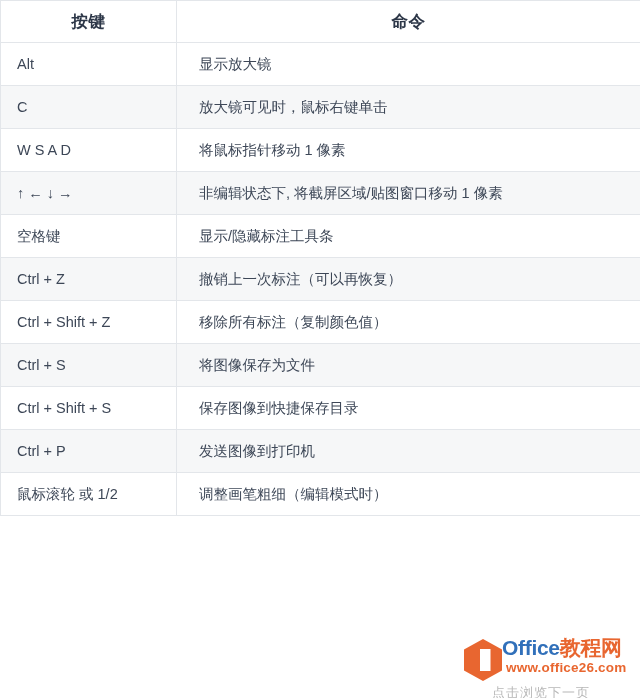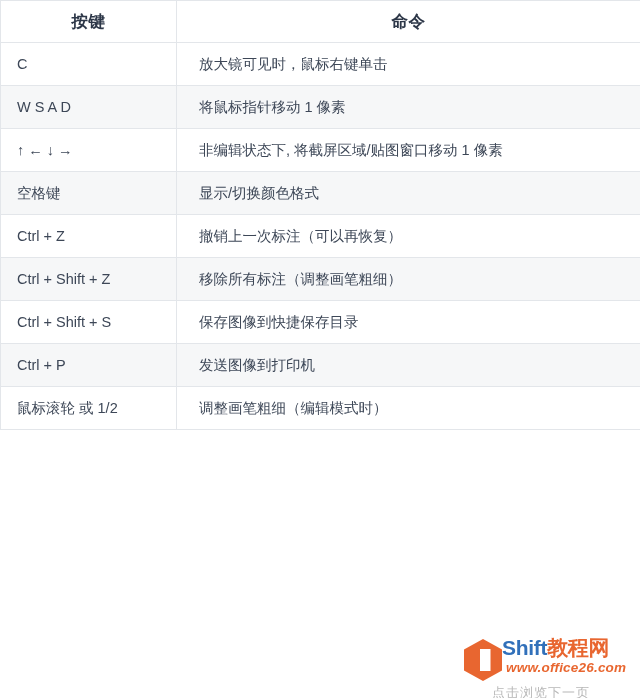--- a/index.html
+++ b/index.html
@@ -103,21 +103,20 @@
   .wm-text .wm-blue { color: #2b6cb8; }
   .wm-url {
     position: absolute;
     left: 44px;
     top: 26px;
     font-size: 13.5px;
     font-weight: bold;
     color: #e8622a;
     letter-spacing: 0.2px;
     white-space: nowrap;
-    font-style: italic;
   }
   .wm-ghost {
     position: absolute;
     left: 30px;
     top: 14px;
     font-size: 13px;
     color: rgba(120,120,120,0.55);
     white-space: nowrap;
     letter-spacing: 1px;
     margin-top: 36px;
@@ -134,43 +133,51 @@
       <col class="col-cmd">
     </colgroup>
     <thead>
       <tr>
         <th>按键</th>
         <th>命令</th>
       </tr>
     </thead>
     <tbody id="table-body">
 
+    <tr>
+          <td class="cell-key">Alt</td>
+          <td class="cell-cmd">显示放大镜</td>
+        </tr>
         <tr>
           <td class="cell-key">C</td>
           <td class="cell-cmd">放大镜可见时，鼠标右键单击</td>
         </tr>
         <tr>
           <td class="cell-key">W S A D</td>
           <td class="cell-cmd">将鼠标指针移动 1 像素</td>
         </tr>
         <tr>
           <td class="cell-key">↑ ← ↓ →</td>
           <td class="cell-cmd">非编辑状态下, 将截屏区域/贴图窗口移动 1 像素</td>
         </tr>
         <tr>
           <td class="cell-key">空格键</td>
-          <td class="cell-cmd">显示/切换颜色格式</td>
+          <td class="cell-cmd">显示/隐藏标注工具条</td>
         </tr>
         <tr>
           <td class="cell-key">Ctrl + Z</td>
           <td class="cell-cmd">撤销上一次标注（可以再恢复）</td>
         </tr>
         <tr>
           <td class="cell-key">Ctrl + Shift + Z</td>
-          <td class="cell-cmd">移除所有标注（调整画笔粗细）</td>
+          <td class="cell-cmd">移除所有标注（复制颜色值）</td>
+        </tr>
+        <tr>
+          <td class="cell-key">Ctrl + S</td>
+          <td class="cell-cmd">将图像保存为文件</td>
         </tr>
         <tr>
           <td class="cell-key">Ctrl + Shift + S</td>
           <td class="cell-cmd">保存图像到快捷保存目录</td>
         </tr>
         <tr>
           <td class="cell-key">Ctrl + P</td>
           <td class="cell-cmd">发送图像到打印机</td>
         </tr>
         <tr>
@@ -181,18 +188,18 @@
   </table>
 
   <div class="watermark">
     <svg class="wm-logo" viewBox="0 0 42 44" xmlns="http://www.w3.org/2000/svg">
       <polygon points="21,1 40,11.5 40,32.5 21,43 2,32.5 2,11.5" fill="#e8622a"></polygon>
       <rect x="13" y="11" width="15.5" height="22" fill="#ffffff"></rect>
       <rect x="13" y="11" width="5" height="22" fill="#e8622a"></rect>
     </svg>
     <div class="wm-ghost">点击浏览下一页</div>
     <div class="wm-text">
-      <span class="wm-blue">Shift</span><span>教程网</span>
+      <span class="wm-blue">Office</span><span>教程网</span>
     </div>
     <div class="wm-url">www.office26.com</div>
   </div>
 
 </div>
 
 </body></html>

